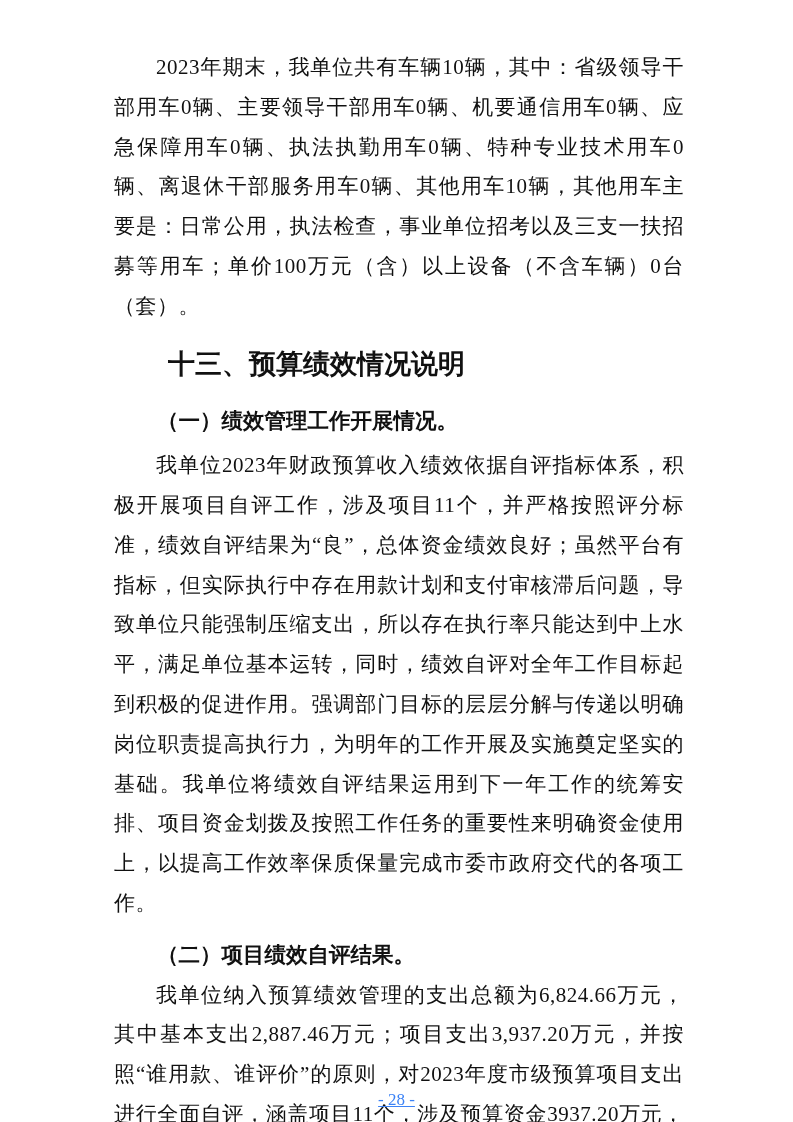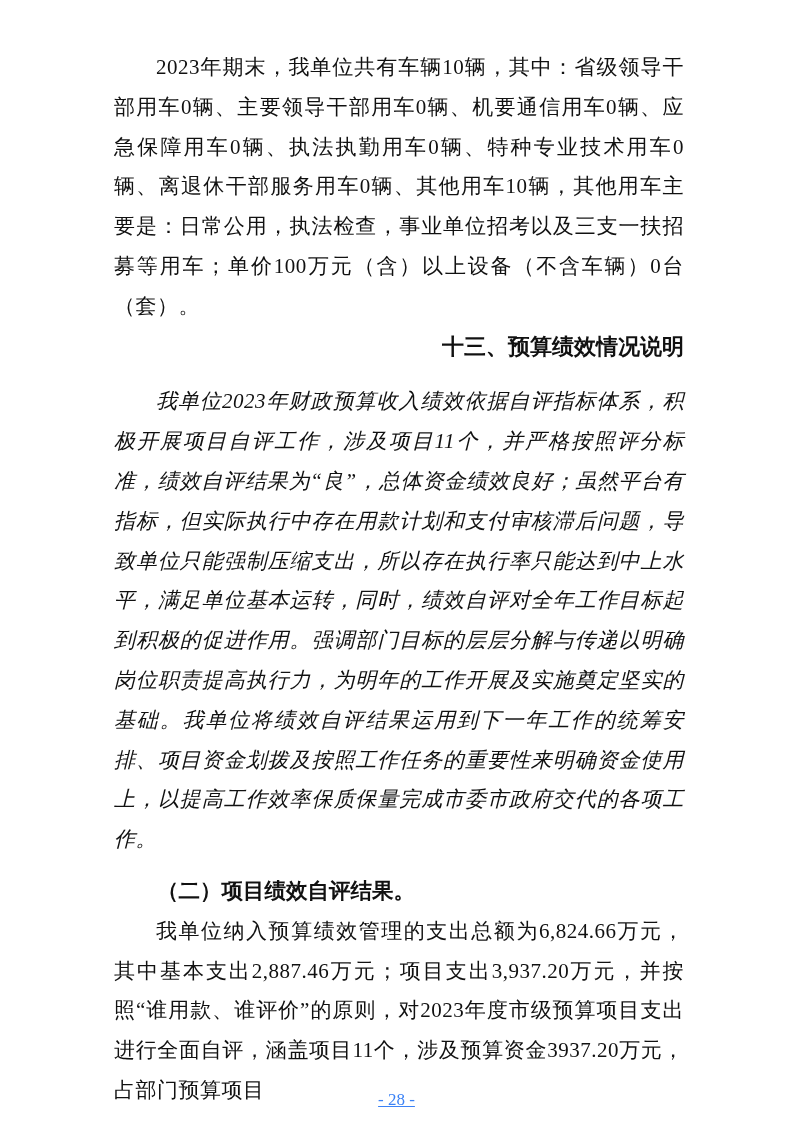--- a/index.html
+++ b/index.html
@@ -26,40 +26,38 @@
   .para {
     font-size: 21px;
     line-height: 39.8px;
     text-align: justify;
     text-indent: 2em;
     margin: 0;
     letter-spacing: 0.5px;
   }
   .section-heading {
     font-family: "Liberation Sans", "DejaVu Sans", sans-serif;
-    font-size: 22px;
+    font-size: 27px;
     font-weight: 600;
     line-height: 39.8px;
     text-indent: 2em;
-    margin: 0 0 0 0;
-    text-align: right;
+    margin: 18px 0 0 0;
   }
   .sub-heading {
     font-size: 21.5px;
     font-weight: bold;
     line-height: 39.8px;
     text-indent: 2em;
     margin: 18px 0 0 0;
   }
   .sub-heading.tight {
     margin-top: 12px;
   }
   .para.after-heading {
-    margin-top: 16px;
-    font-style: italic;
+    margin-top: 4px;
   }
   .footer {
     position: absolute;
     left: 0;
     width: 793px;
     top: 1088px;
     text-align: center;
     font-size: 17px;
     line-height: 24px;
     color: #3b82f6;
@@ -68,20 +66,21 @@
 </style>
 </head>
 <body>
 
 <div class="page">
   <div class="content">
     <p class="para">2023年期末，我单位共有车辆10辆，其中：省级领导干部用车0辆、主要领导干部用车0辆、机要通信用车0辆、应急保障用车0辆、执法执勤用车0辆、特种专业技术用车0辆、离退休干部服务用车0辆、其他用车10辆，其他用车主要是：日常公用，执法检查，事业单位招考以及三支一扶招募等用车；单价100万元（含）以上设备（不含车辆）0台（套）。</p>
 
     <div class="section-heading">十三、预算绩效情况说明</div>
 
+    <div class="sub-heading">（一）绩效管理工作开展情况。</div>
 
     <p class="para after-heading">我单位2023年财政预算收入绩效依据自评指标体系，积极开展项目自评工作，涉及项目11个，并严格按照评分标准，绩效自评结果为“良”，总体资金绩效良好；虽然平台有指标，但实际执行中存在用款计划和支付审核滞后问题，导致单位只能强制压缩支出，所以存在执行率只能达到中上水平，满足单位基本运转，同时，绩效自评对全年工作目标起到积极的促进作用。强调部门目标的层层分解与传递以明确岗位职责提高执行力，为明年的工作开展及实施奠定坚实的基础。我单位将绩效自评结果运用到下一年工作的统筹安排、项目资金划拨及按照工作任务的重要性来明确资金使用上，以提高工作效率保质保量完成市委市政府交代的各项工作。</p>
 
     <div class="sub-heading tight">（二）项目绩效自评结果。</div>
 
     <p class="para">我单位纳入预算绩效管理的支出总额为6,824.66万元，其中基本支出2,887.46万元；项目支出3,937.20万元，并按照“谁用款、谁评价”的原则，对2023年度市级预算项目支出进行全面自评，涵盖项目11个，涉及预算资金3937.20万元，占部门预算项目</p>
   </div>
 
   <div class="footer">- 28 -</div>
 </div>

